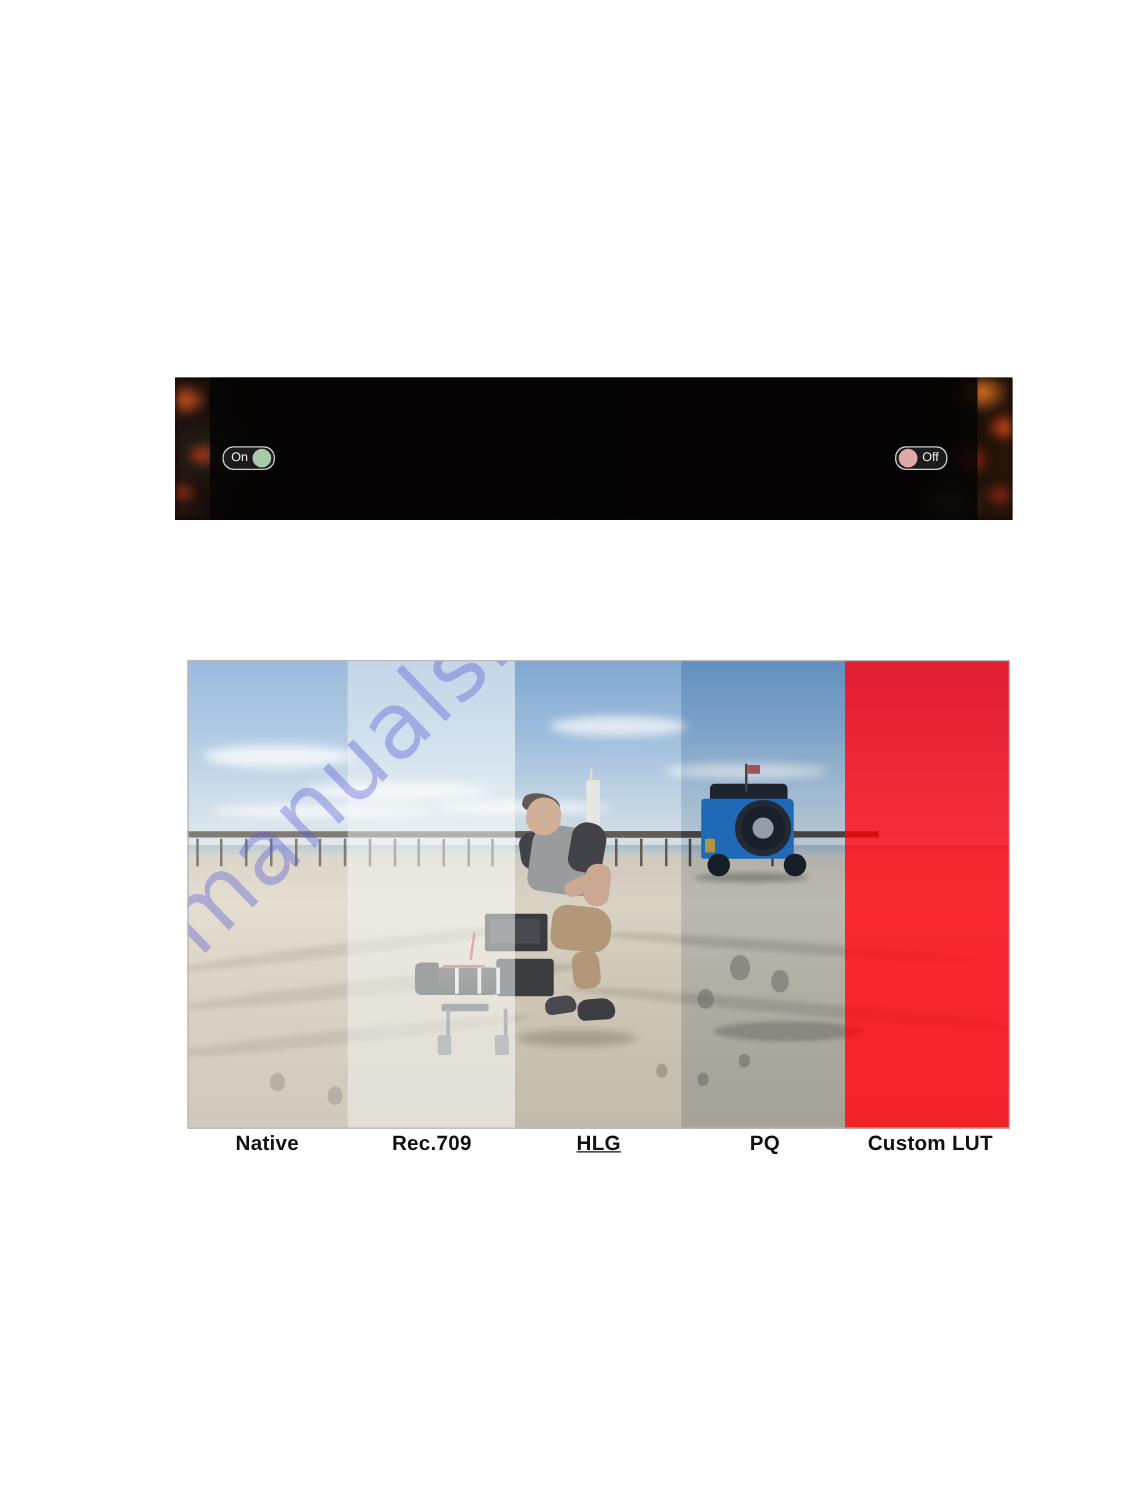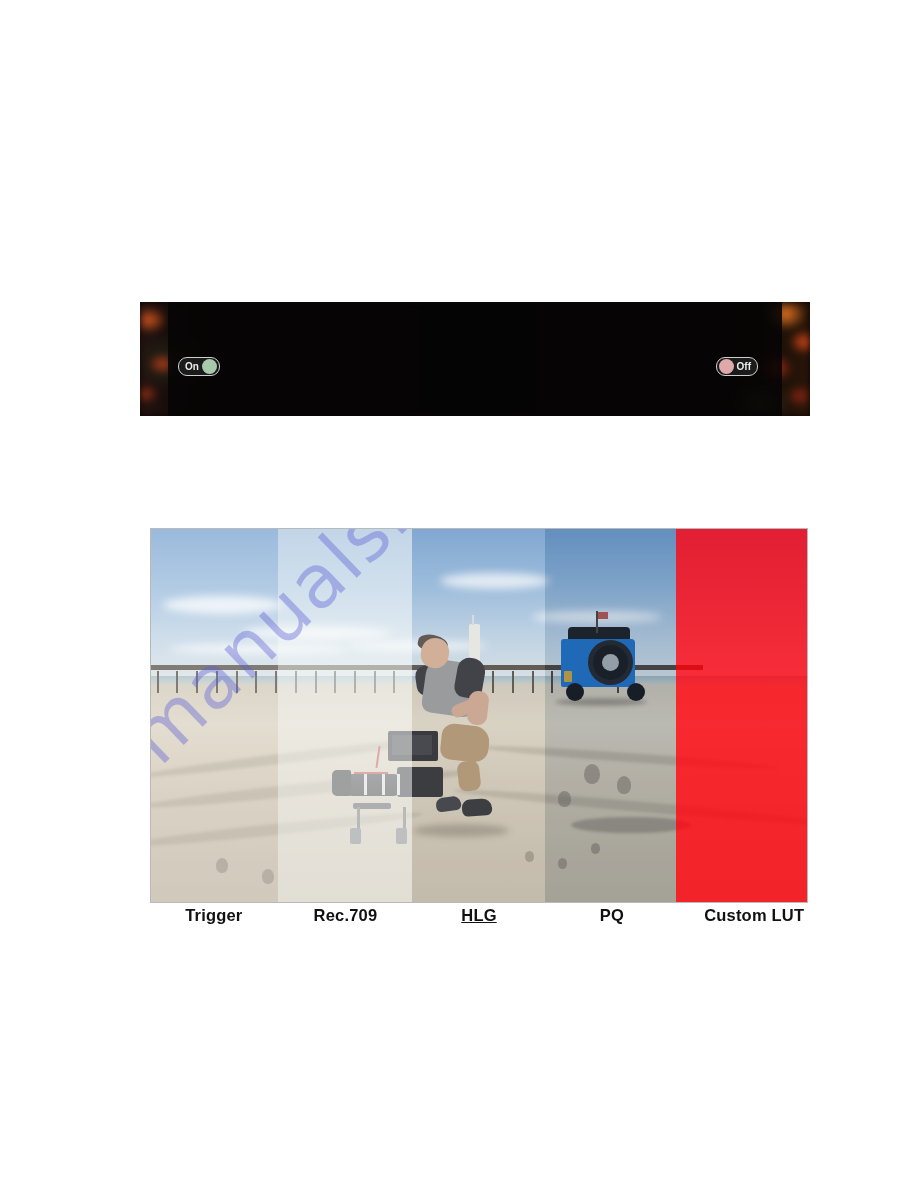--- a/index.html
+++ b/index.html
@@ -153,21 +153,21 @@
     top: 1px;
     width: 15px; height: 15px;
     border-radius: 50%;
   }
   .toggle .ttext {
     position: absolute;
     top: 1px;
     font-size: 10px;
     line-height: 15px;
     color: #ededed;
-    font-weight: bold;
+    font-weight: normal;
   }
   #toggle-camera-output { left: 178px; top: 357px; }
   #toggle-camera-output .knob { right: 2px; background: #a9c9ab; }
   #toggle-camera-output .ttext { left: 6px; }
 
   #toggle-hdr-auto { left: 716px; top: 357px; }
   #toggle-hdr-auto .knob { left: 2px; background: #e0a9a9; }
   #toggle-hdr-auto .ttext { right: 6px; }
 
   
@@ -661,18 +661,18 @@
     <div class="strip" id="strip-hlg"></div>
     <div class="strip" id="strip-pq"></div>
     <div class="strip" id="strip-lut"></div>
 
     <div id="watermark">manualshive.com</div>
   </div>
   <div id="photo-border"></div>
 </div>
 
 <div id="strip-labels">
-  <div class="strip-label" style="left:9.7%;  transform:translateX(-50%);">Trigger</div>
+  <div class="strip-label" style="left:9.7%;  transform:translateX(-50%);">Native</div>
   <div class="strip-label" style="left:29.7%; transform:translateX(-50%);">Rec.709</div>
   <div class="strip-label" style="left:50%;   transform:translateX(-50%);text-decoration:underline;">HLG</div>
   <div class="strip-label" style="left:70.2%; transform:translateX(-50%);">PQ</div>
-  <div class="strip-label" style="left:90.3%; transform:translateX(-50%);margin-left:10px;">Custom LUT</div>
+  <div class="strip-label" style="left:90.3%; transform:translateX(-50%);">Custom LUT</div>
 </div>
 
 </body></html>

